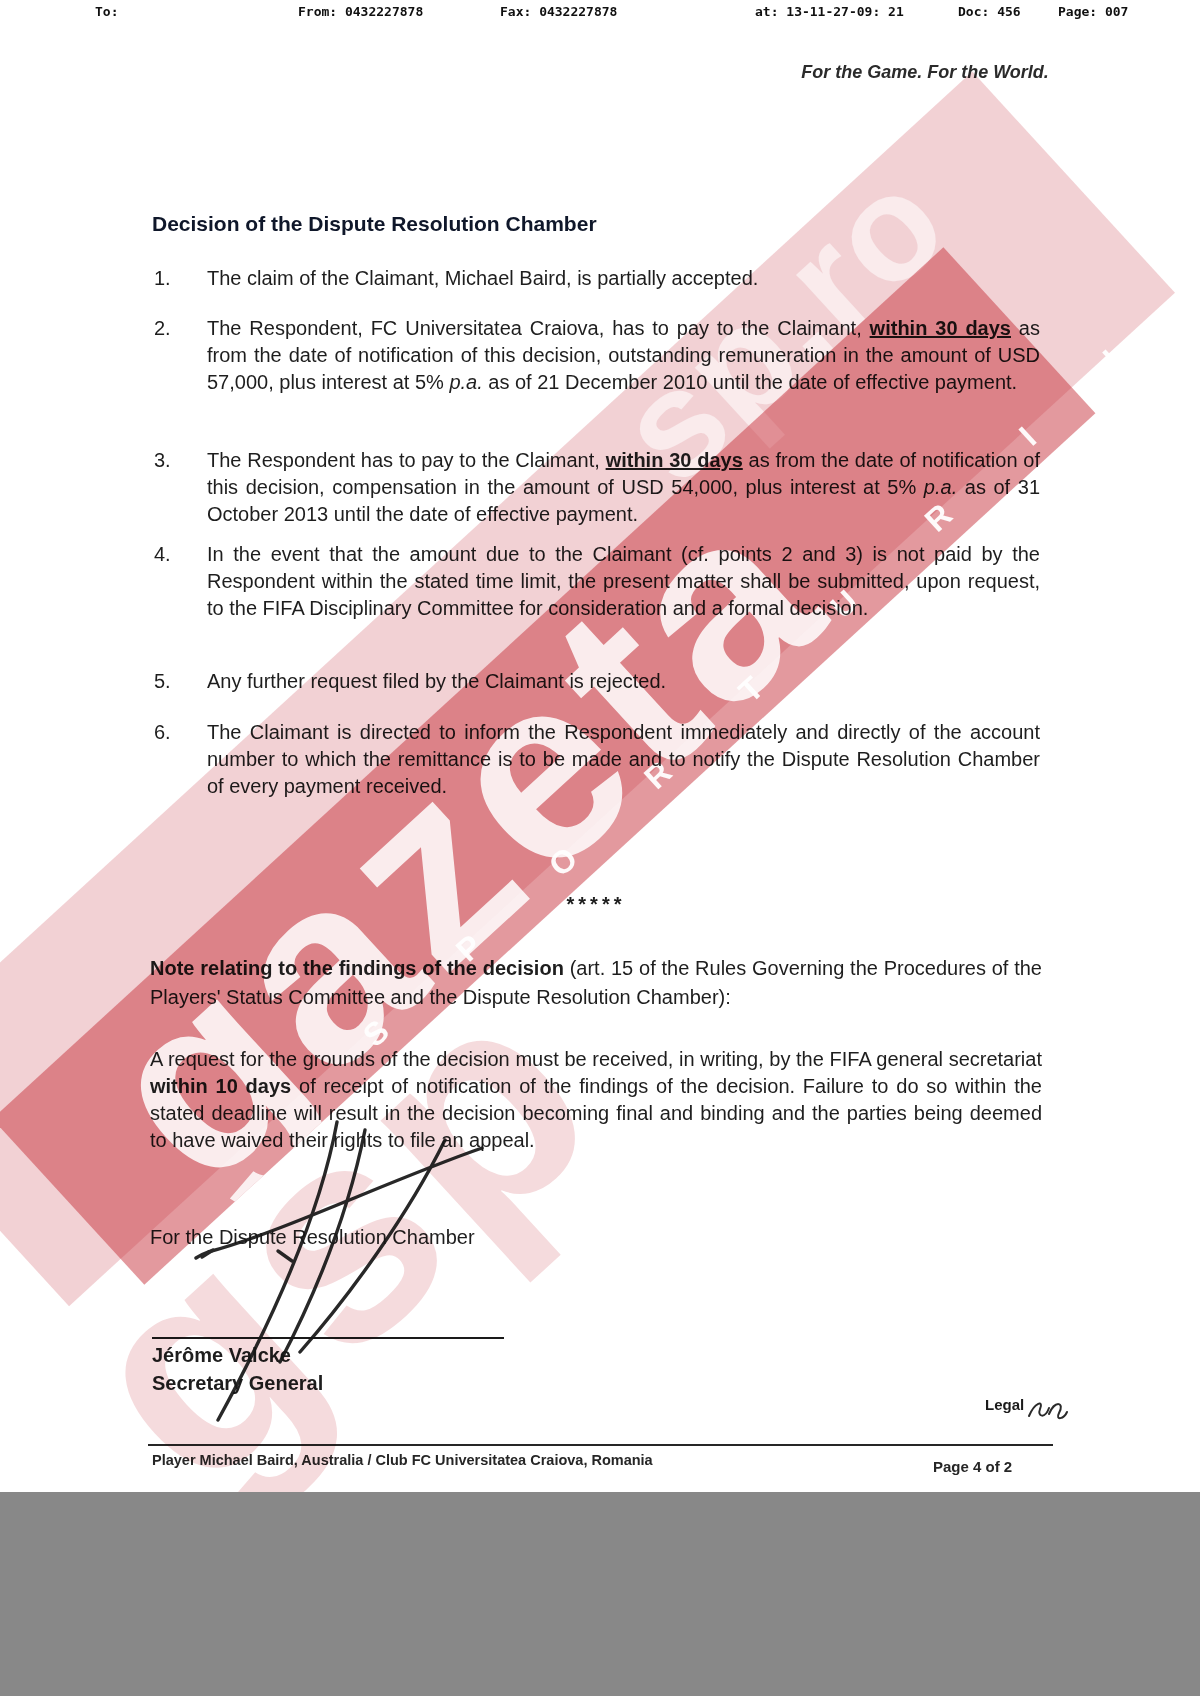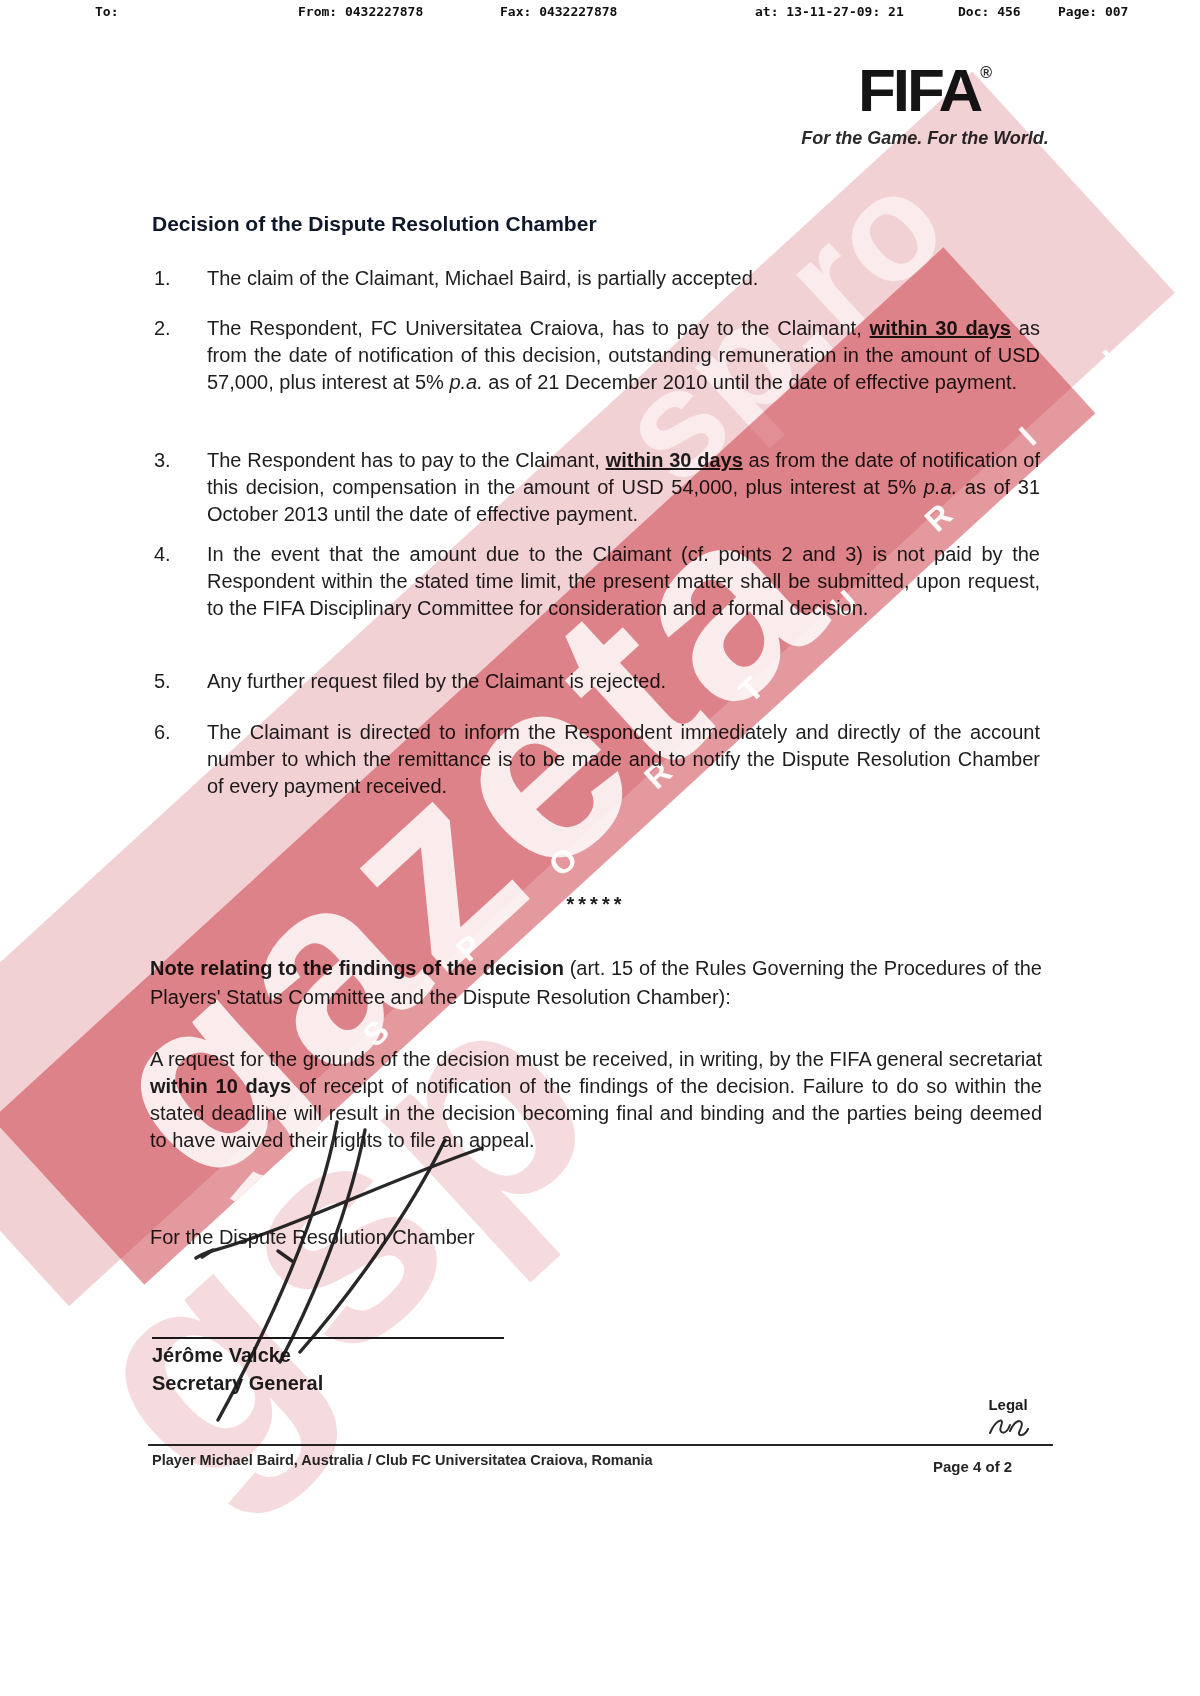--- a/index.html
+++ b/index.html
@@ -1,17 +1,17 @@
 <!DOCTYPE html>
 <html><head>
 <meta charset="utf-8">
 <style>
   html,body{margin:0;padding:0;background:#888;}
   .page{
-    position:relative; width:1200px; height:1696px; margin:0 auto;
+    position:relative; width:1200px; height:1492px; margin:0 auto;
     background:#ffffff; overflow:hidden;
     font-family:"Liberation Sans", sans-serif; color:#1e1e1e;
     -webkit-font-smoothing:antialiased;
   }
   
   .fax-header span{
     position:absolute; top:4px;
     font-family:"DejaVu Sans Mono", monospace;
     font-size:13px; font-weight:bold; color:#101010; white-space:pre;
   }
@@ -57,44 +57,41 @@
     font-size:20px; line-height:29px; text-align:justify;}
   .note-heading .b{font-weight:bold;}
   .note-para{position:absolute; left:150px; top:1046px; width:892px;
     font-size:20px; line-height:27px; text-align:justify;}
   .note-para .b{font-weight:bold;}
   .closing{position:absolute; left:150px; top:1226px; font-size:20px;}
   .sig-svg{position:absolute; left:150px; top:1095px; z-index:6;}
   .sig-line{position:absolute; left:152px; top:1337px; width:352px; border-top:2px solid #1a1a1a;}
   .sig-name{position:absolute; left:152px; top:1344px; font-size:20px; font-weight:600;}
   .sig-title{position:absolute; left:152px; top:1372px; font-size:20px; font-weight:600;}
-  .legal{position:absolute; left:985px; top:1396px; display:flex; align-items:center;flex-direction:column;}
+  .legal{position:absolute; left:985px; top:1396px; display:flex; align-items:flex-start;}
   .legal-label{font-size:15px; font-weight:bold; color:#1b1b1b;}
   .footer-line{position:absolute; left:148px; top:1444px; width:905px; border-top:2px solid #262626;}
   .footer-left{position:absolute; left:152px; top:1452px; font-size:14.5px; font-weight:600; color:#262626;}
   .footer-right{position:absolute; left:933px; top:1458px; font-size:15px; font-weight:600; color:#262626;}
 </style>
 </head>
 <body>
 
 <div class="page">
 
   <div class="fax-header">
     <span class="fx-to">To:</span>
     <span class="fx-from">From: 0432227878</span>
     <span class="fx-fax">Fax: 0432227878</span>
     <span class="fx-at">at: 13-11-27-09: 21</span>
     <span class="fx-doc">Doc: 456</span>
     <span class="fx-page">Page: 007</span>
   </div>
 
   <div class="logo">
-    <div>
-      <span class="logo-word">FIFA</span><span class="logo-reg">®</span>
-    </div>
     <div class="logo-tagline">For the Game. For the World.</div>
   </div>
 
   <div class="watermark">
     <div class="wm-rotor">
       <div class="wm-band-light">
         <span class="wm-spro">sp.ro</span>
       </div>
       <div class="wm-band-dark">
         <span class="wm-gazeta">gazeta</span>

